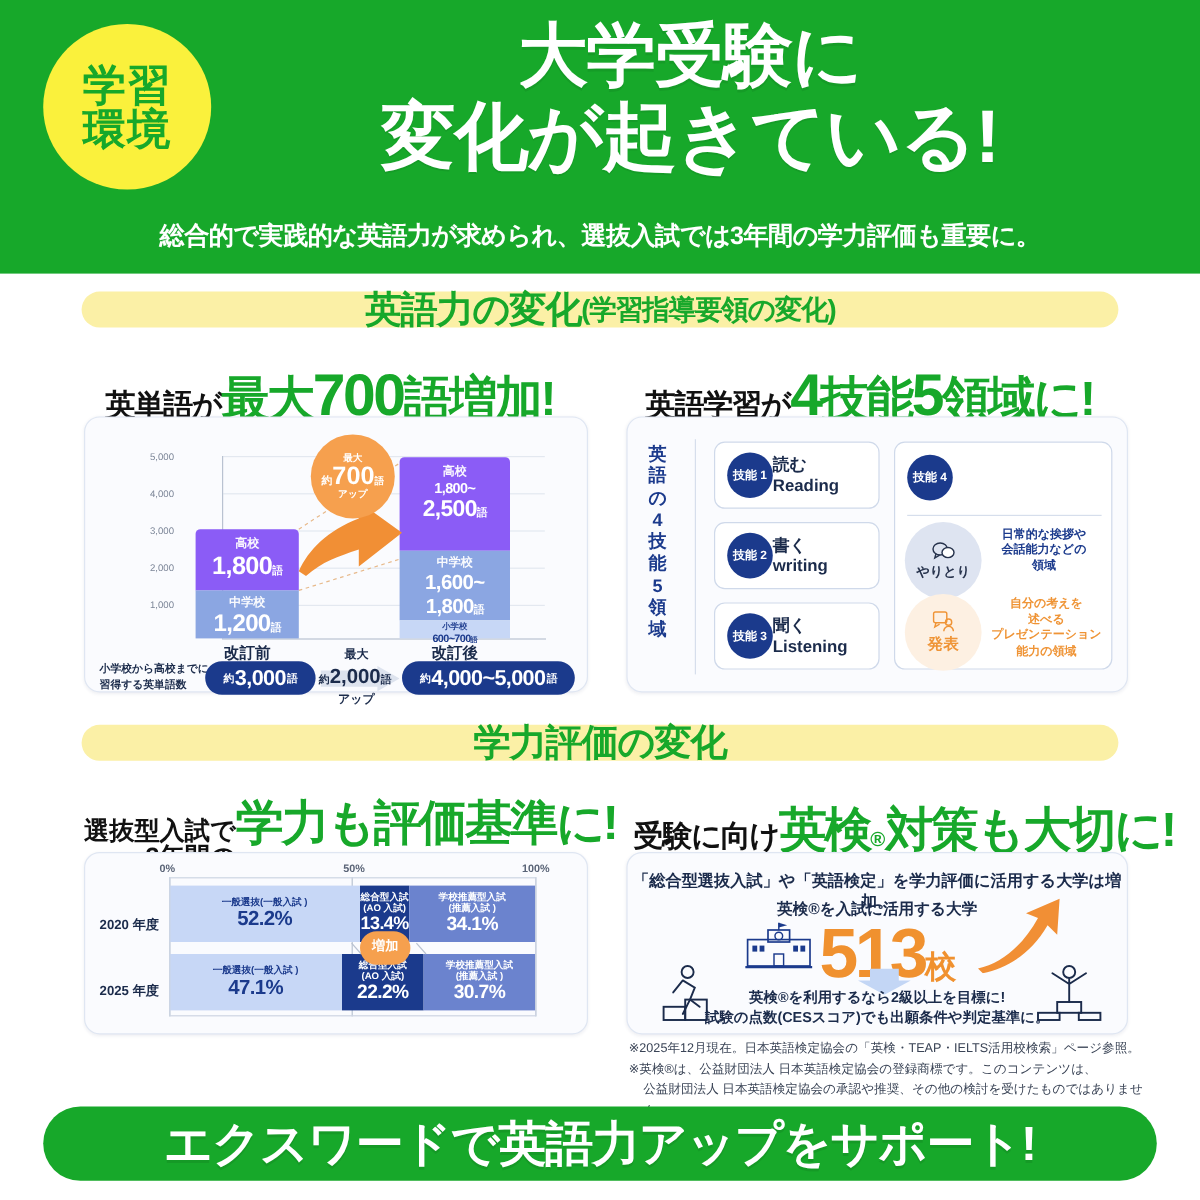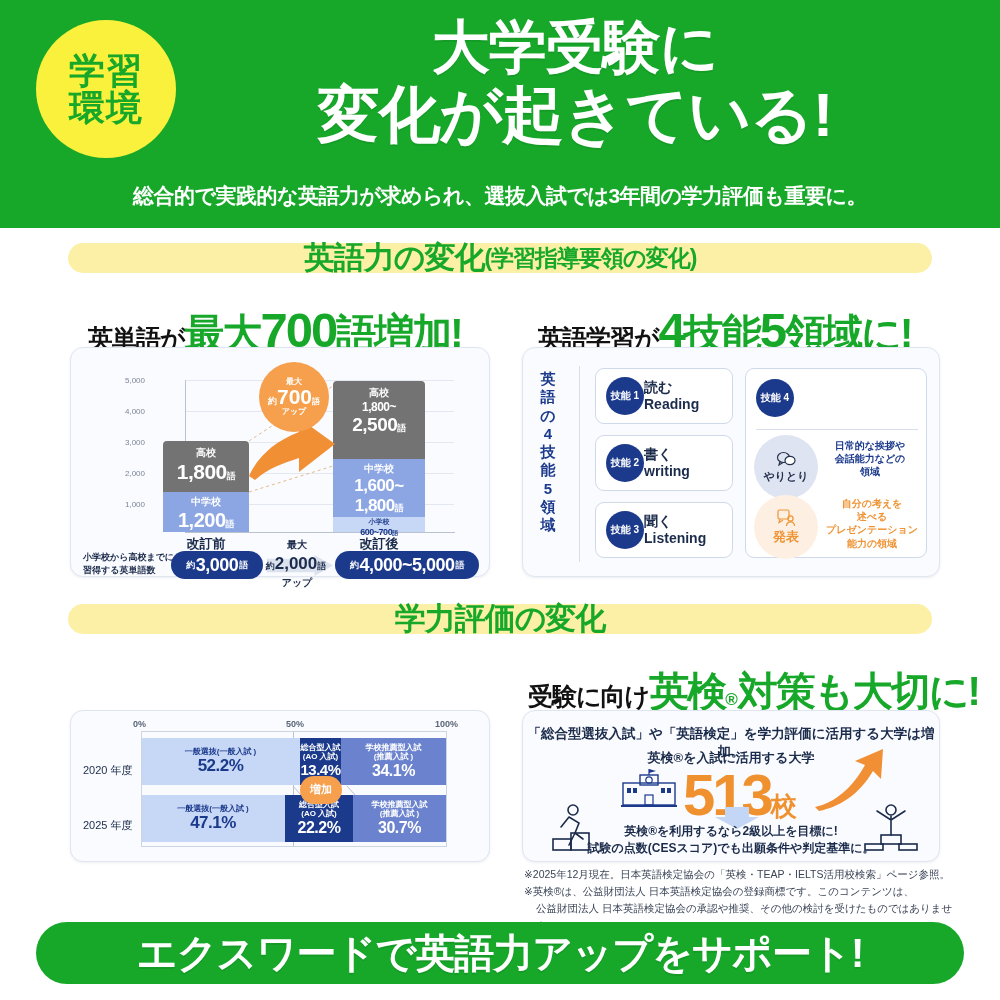--- a/index.html
+++ b/index.html
@@ -66,21 +66,21 @@
   .wc-ax { position:absolute; font-size:8px; color:#7b8597; text-align:right; width:34px; }
   .wc-grid { position:absolute; left:115px; width:268px; height:1px; background:#e3e8f0; }
   .wc-vline { position:absolute; left:114px; top:32px; width:1px; height:152px; background:#b9c2d1; }
   .wc-base { position:absolute; left:114px; top:184px; width:270px; height:1px; background:#b9c2d1; }
 
   .bar { position:absolute; text-align:center; color:#fff; }
   .bar .lbl { font-size:10px; font-weight:bold; opacity:.95; }
   .bar .val { font-weight:bold; letter-spacing:-.5px; }
   .bar .unit { font-size:9px; }
 
-  .seg-navy { background:#737373; }
+  .seg-navy { background:#8b5cf6; }
   .seg-mid  { background:#8ba6e2; }
   .seg-lite { background:#c7d7f6; }
 
   .axis-cat {
     position:absolute; font-size:13px; font-weight:bold; color:#1b2b4b; text-align:center;
   }
   .pill {
     position:absolute; background:#1b3a8c; color:#fff; border-radius:14px;
     display:flex; align-items:center; justify-content:center; font-weight:bold;
     letter-spacing:-.5px;
@@ -118,21 +118,21 @@
   .blob {
     position:absolute; border-radius:50%;
     display:flex; flex-direction:column; align-items:center; justify-content:center;
   }
   .blob .cap { font-size:11px; font-weight:bold; margin-top:1px; }
   .desc { position:absolute; font-size:10px; font-weight:bold; line-height:1.32; text-align:center; }
 
   
   .st-tick { position:absolute; font-size:9px; color:#5a6477; font-weight:bold; }
   .st-vtick { position:absolute; width:1px; background:#b9c2d1; }
-  .st-row-lbl { position:absolute; font-size:11px; font-weight:normal; color:#1b2b4b; }
+  .st-row-lbl { position:absolute; font-size:11px; font-weight:bold; color:#1b2b4b; }
   .st-seg {
     position:absolute; display:flex; flex-direction:column;
     align-items:center; justify-content:center; text-align:center; line-height:1.12;
   }
   .st-seg .t { font-size:8px; font-weight:bold; }
   .st-seg .p { font-weight:bold; letter-spacing:-.5px; }
   .st-frame { position:absolute; border:1px solid #cdd5e3; }
 
   
   .ek-line1 { position:absolute; font-size:13.5px; font-weight:bold; color:#1b2b4b; text-align:center; width:100%; }
@@ -334,20 +334,29 @@
         <div>プレゼンテーション</div>
         <div>能力の領域</div>
       </div>
     </div>
   </div>
 
   <div class="sec-band" style="top:604px;">
     <span>学力評価の変化</span>
   </div>
 
+  <div class="sub-head" style="left:70px; top:658px;">
+    <span class="two">
+      <span>選抜型入試で</span><br>
+      <span>3年間の</span>
+    </span>
+    <span class="hi">学力</span>
+    <span class="hi">も</span>
+    <span class="hi">評価基準に!</span>
+  </div>
 
   <div class="sub-head" style="left:528px; top:664px;">
     <span class="sm">受験に向け</span>
     <span class="hi">英検</span>
     <span style="color:#17a82a; font-size:17px; vertical-align:super;">®</span>
     <span class="hi">対策も大切に!</span>
   </div>
 
   <div class="card" style="left:70px; top:710px; width:420px; height:152px;">
     <div class="st-tick" style="left:62px; top:8px;">0%</div>

